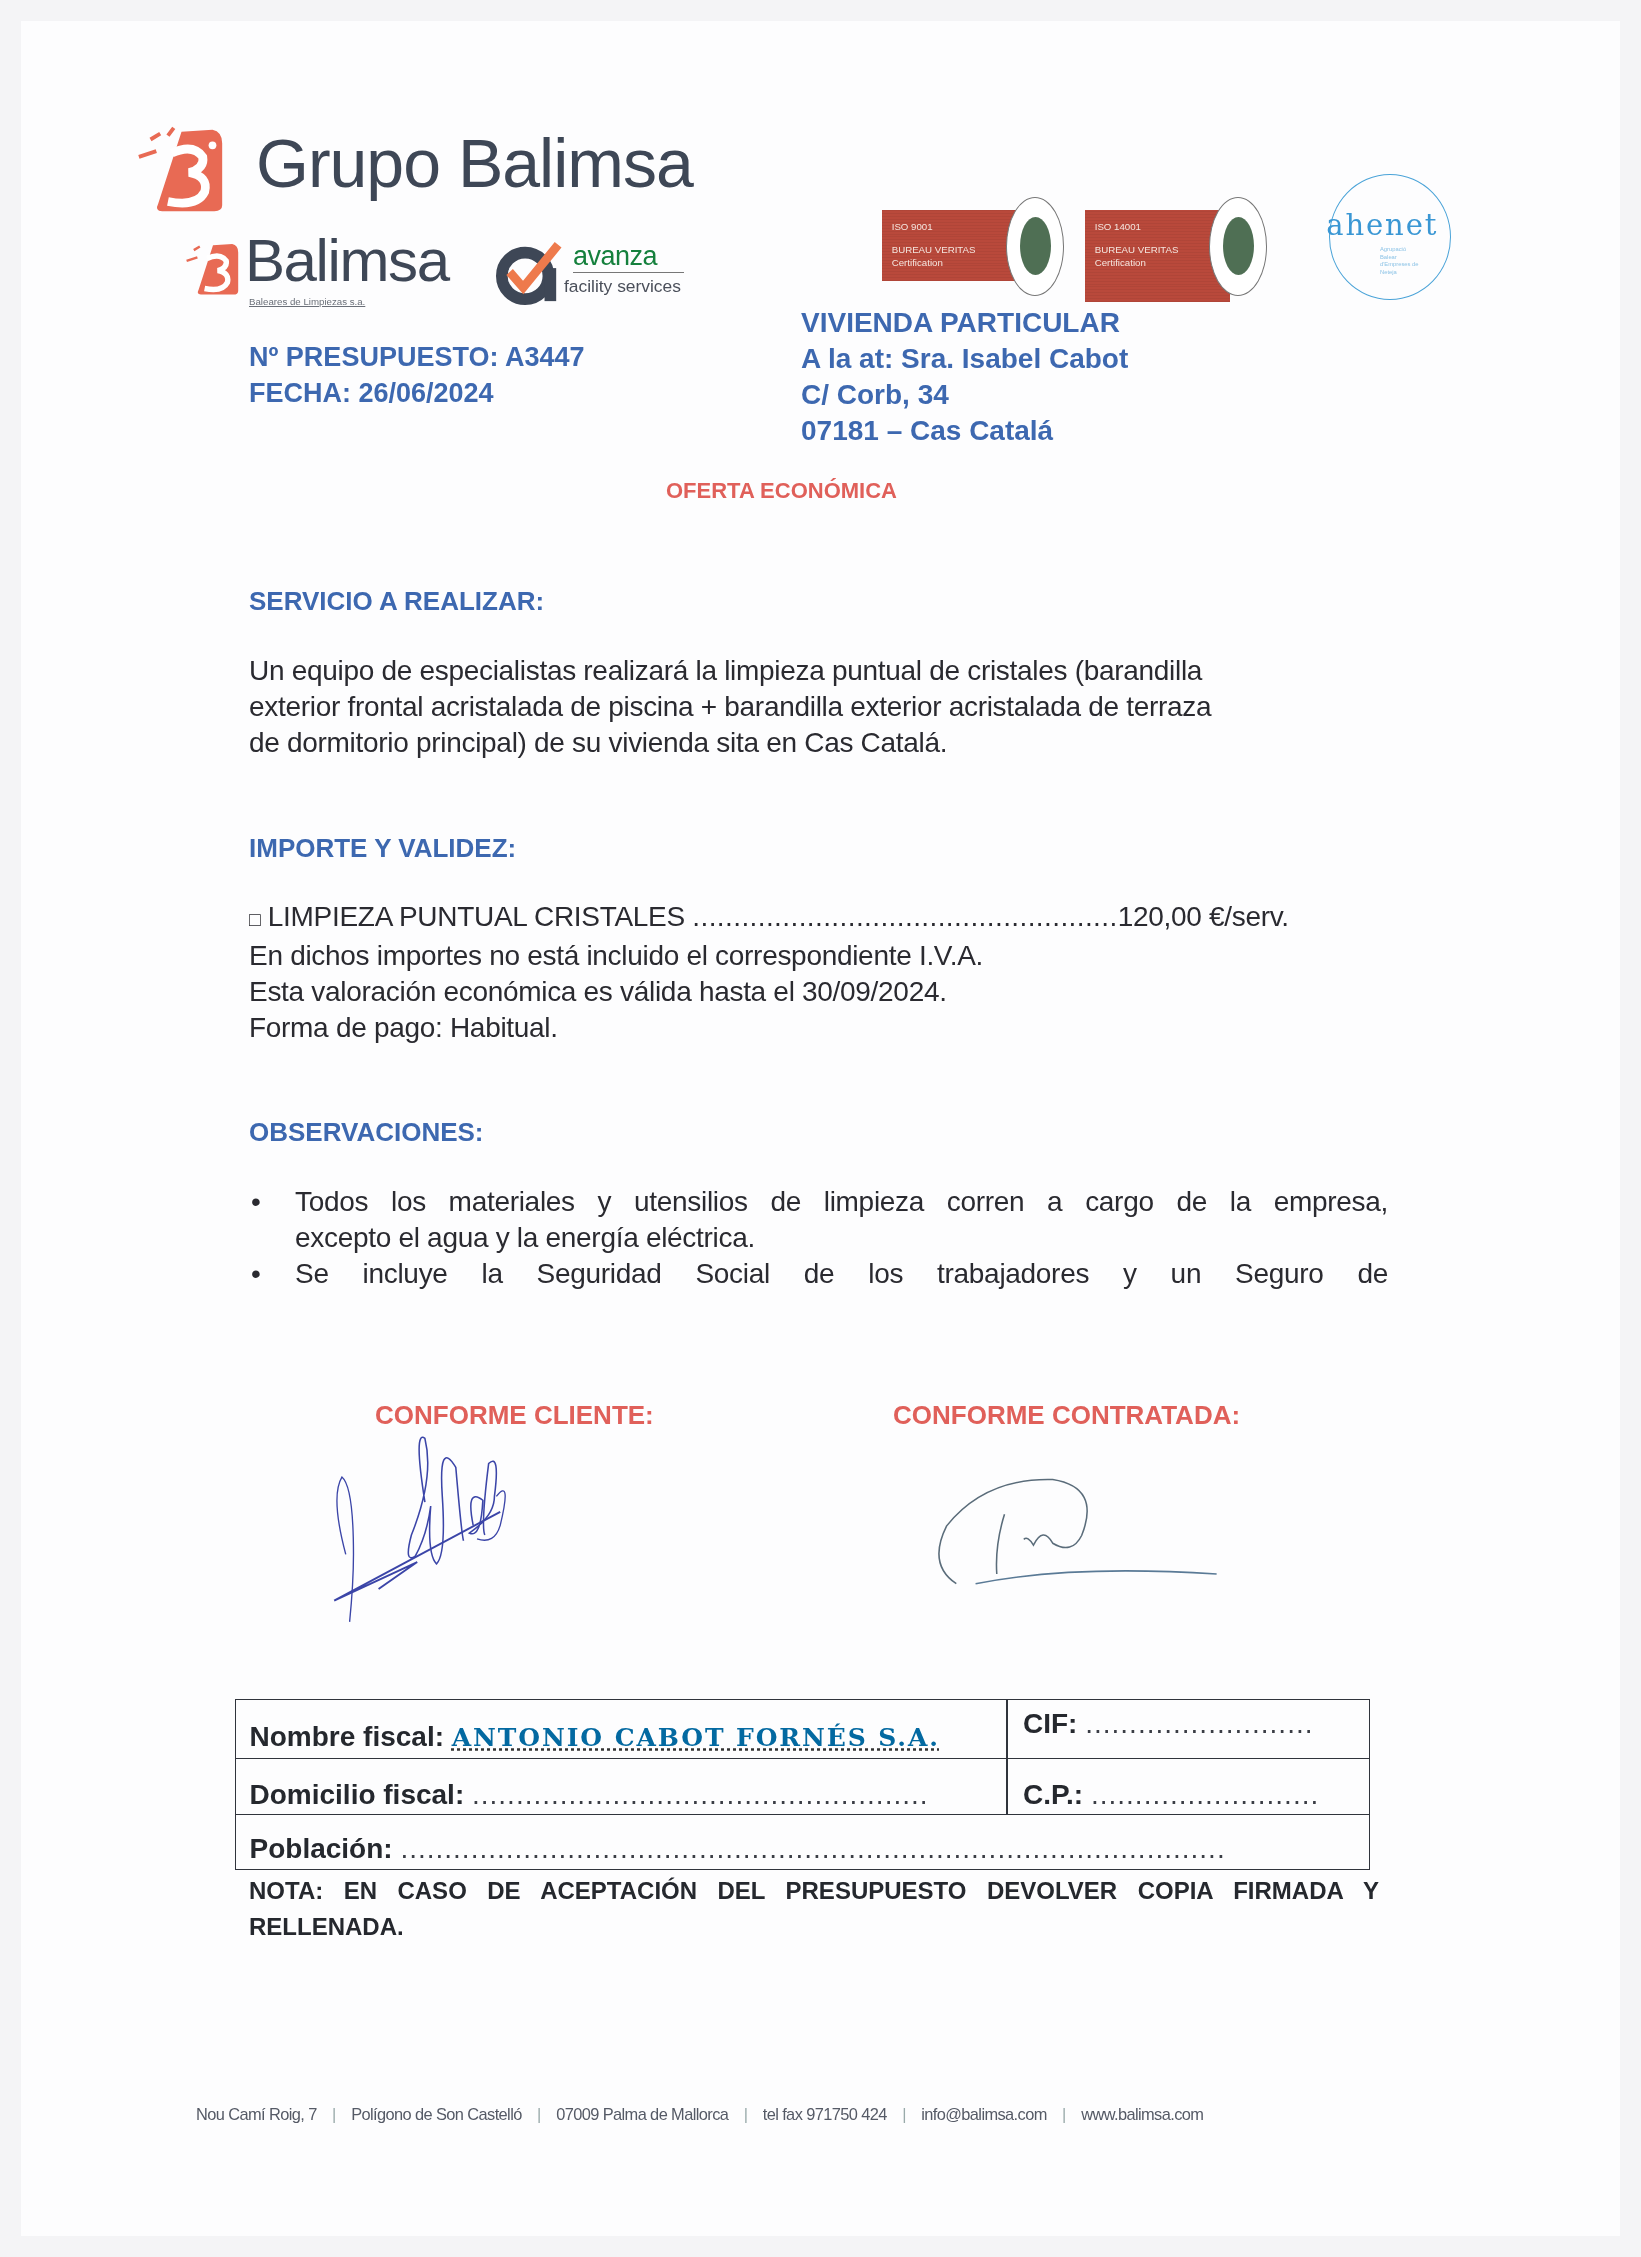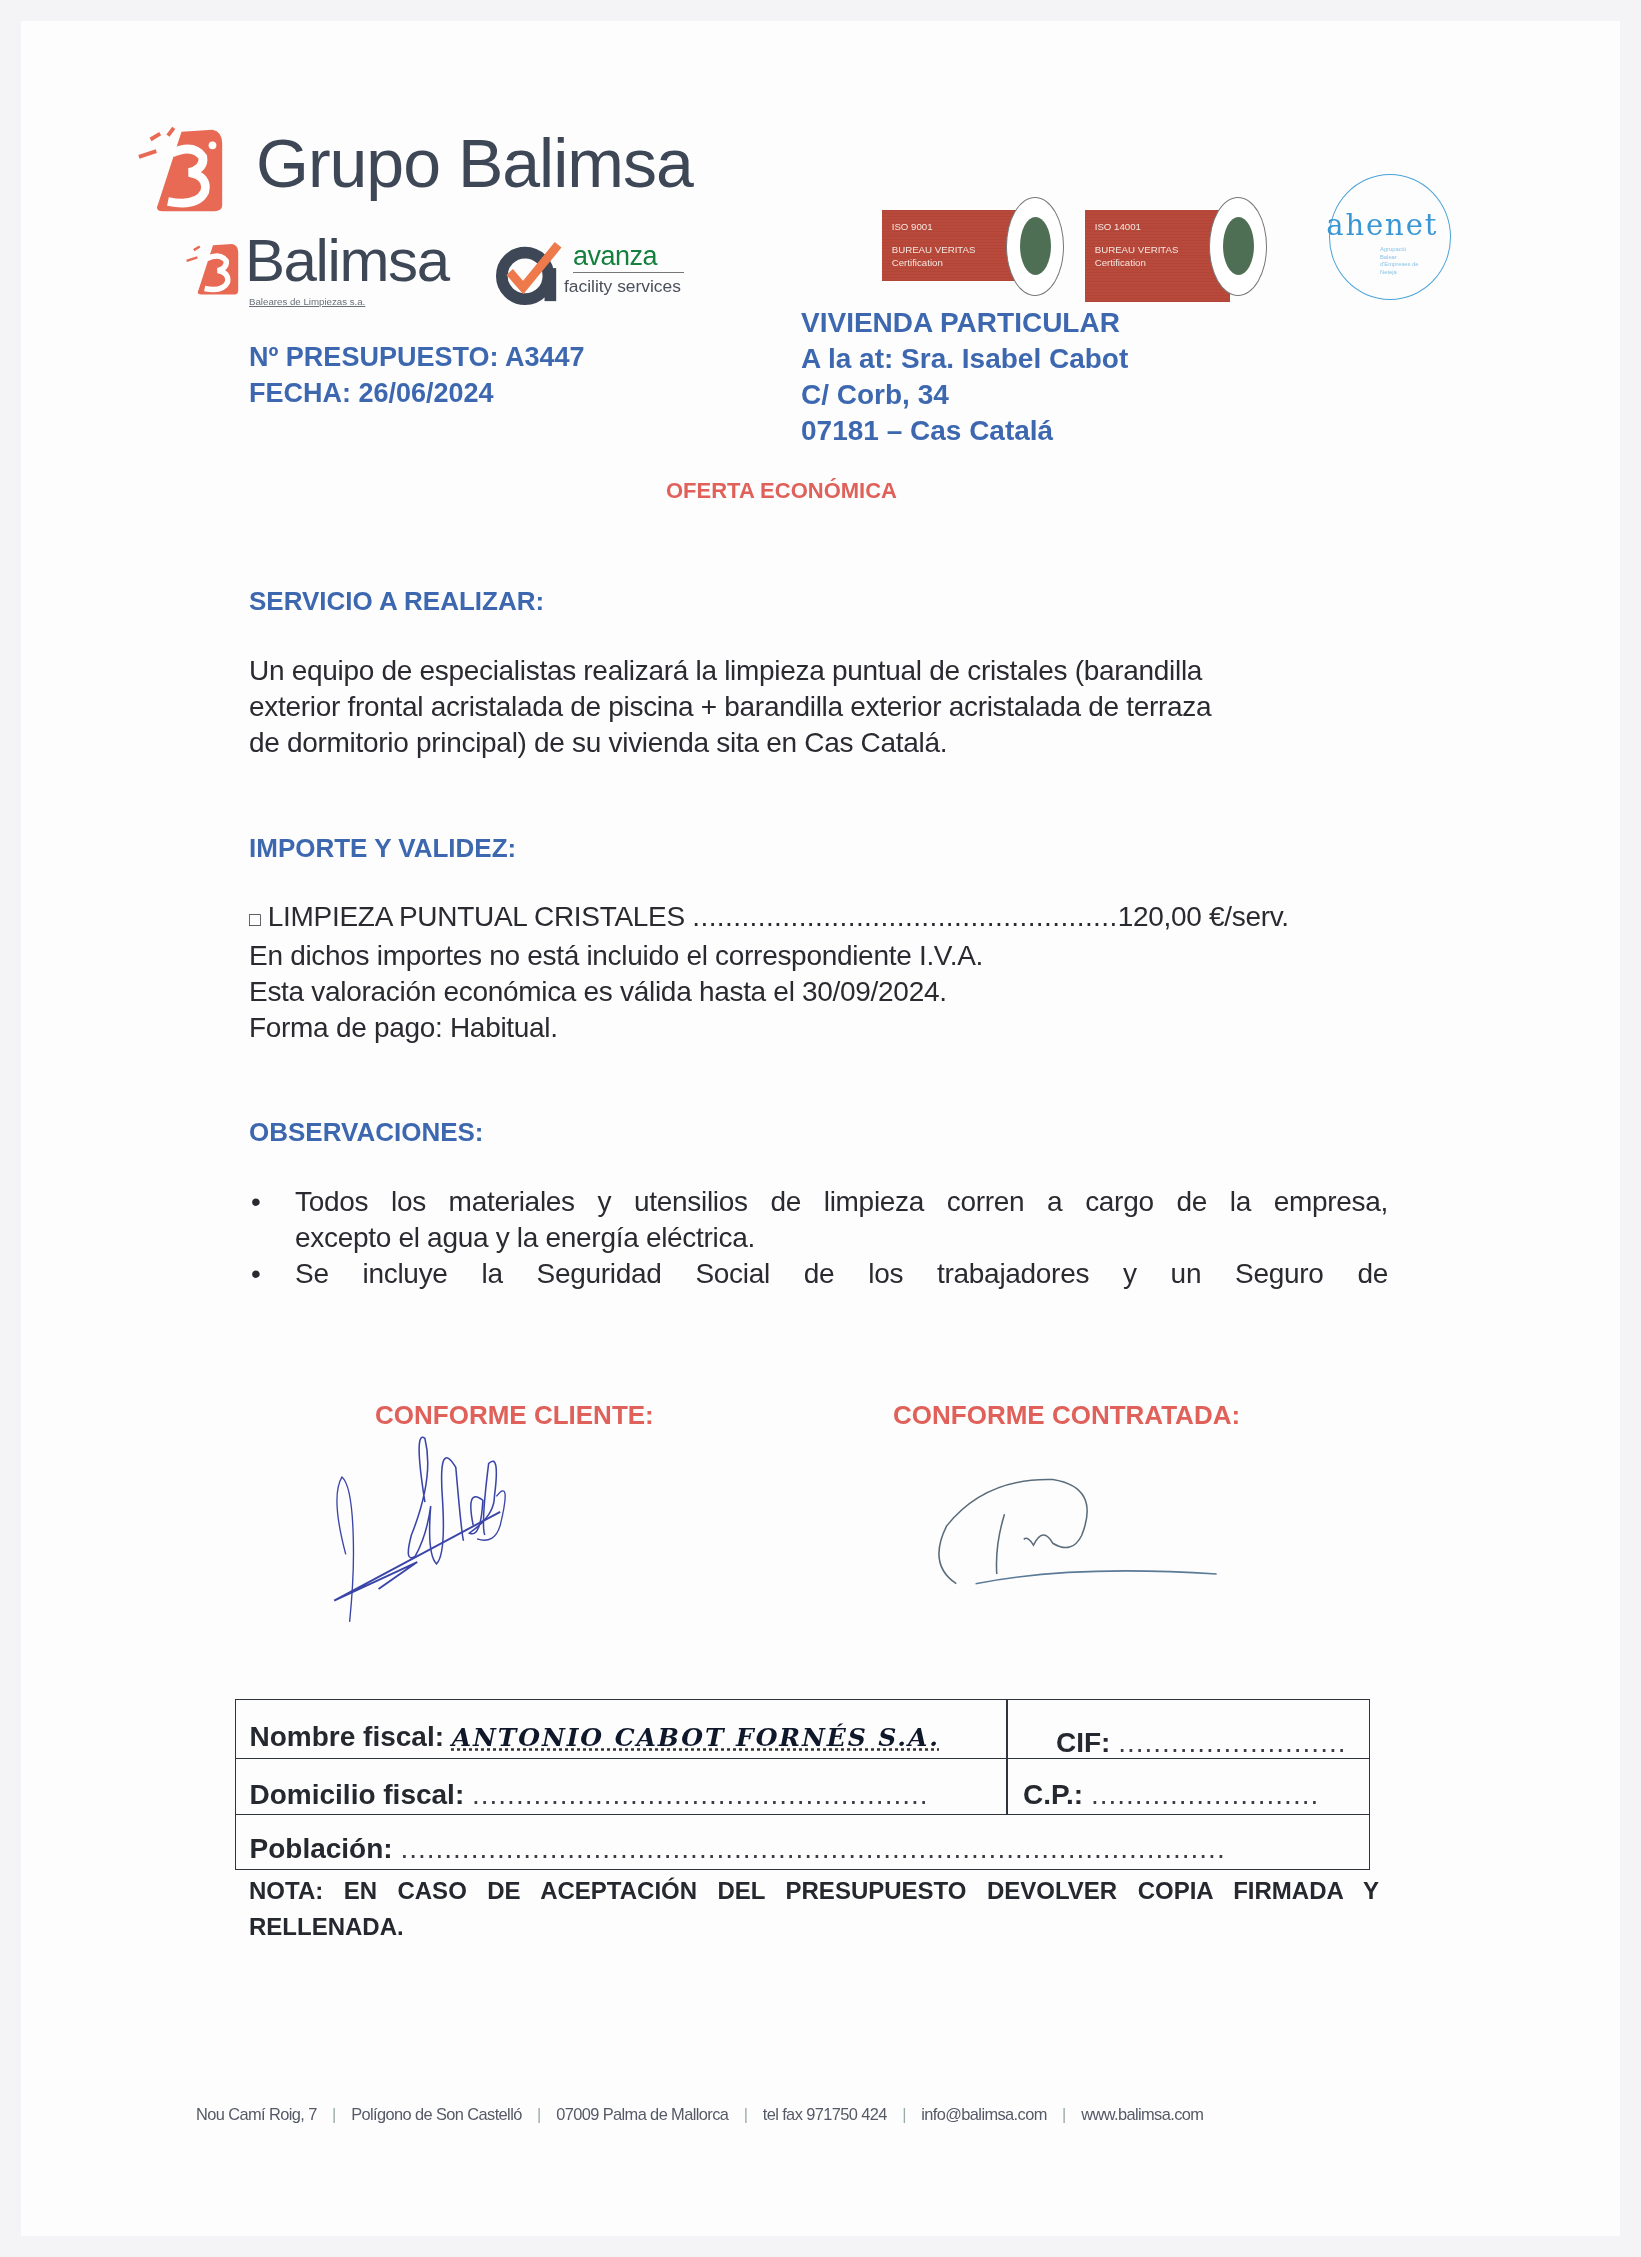--- a/index.html
+++ b/index.html
@@ -40,21 +40,21 @@
   }
 
   
   .fiscal-table {
     position:absolute; left:235px; top:1699px; width:1135px; height:171px;
     border:1.9px solid #30343c; box-sizing:border-box;
   }
   .ft-row { position:absolute; left:0; right:0; border-bottom:1.9px solid #30343c; }
   .ft-label { position:absolute; font-size:28px; font-weight:bold; color:#25282e; }
   .ft-dots { color:#3a3d45; font-weight:normal; letter-spacing:1px; }
-  .handwrite { font-family:"DejaVu Serif", serif; font-style:italic; color:#0f172a; font-size:25px; letter-spacing:1.9px; }
+  .handwrite { font-family:"DejaVu Serif", serif; color:#0369a1; font-size:25px; letter-spacing:1.9px; }
 
   .footer { position:absolute; top:2105px; left:196px; font-size:16.4px; color:#555a66; letter-spacing:-0.6px; white-space:nowrap; }
   .footer .sep { color:#9aa; margin:0 15.4px; }
 </style>
 </head>
 <body>
 
 <div class="page"></div>
 
 <div class="abs" style="left:133px;top:124px;">
@@ -176,21 +176,21 @@
 
 <div class="fiscal-table">
   <div class="ft-row" style="top:0;height:58px;"></div>
   <div class="ft-row" style="top:58px;height:56px;"></div>
   <div class="abs" style="left:770px;top:0;width:1.9px;height:114px;background:#30343c;"></div>
 
   <div class="ft-label" style="left:13.5px;top:21px;white-space:nowrap;">
     <span>Nombre fiscal:</span>
     <span class="handwrite" style="text-decoration:underline dotted #333;">ANTONIO CABOT FORNÉS S.A.</span>
   </div>
-  <div class="ft-label" style="left:787px;top:27px;white-space:nowrap;margin-left:33px;">
+  <div class="ft-label" style="left:787px;top:8px;white-space:nowrap;">
     <span>CIF:</span>
     <span class="ft-dots">..........................</span>
   </div>
 
   <div class="ft-label" style="left:13.5px;top:79px;white-space:nowrap;">
     <span>Domicilio fiscal:</span>
     <span class="ft-dots">....................................................</span>
   </div>
   <div class="ft-label" style="left:787px;top:79px;white-space:nowrap;">
     <span>C.P.:</span>

